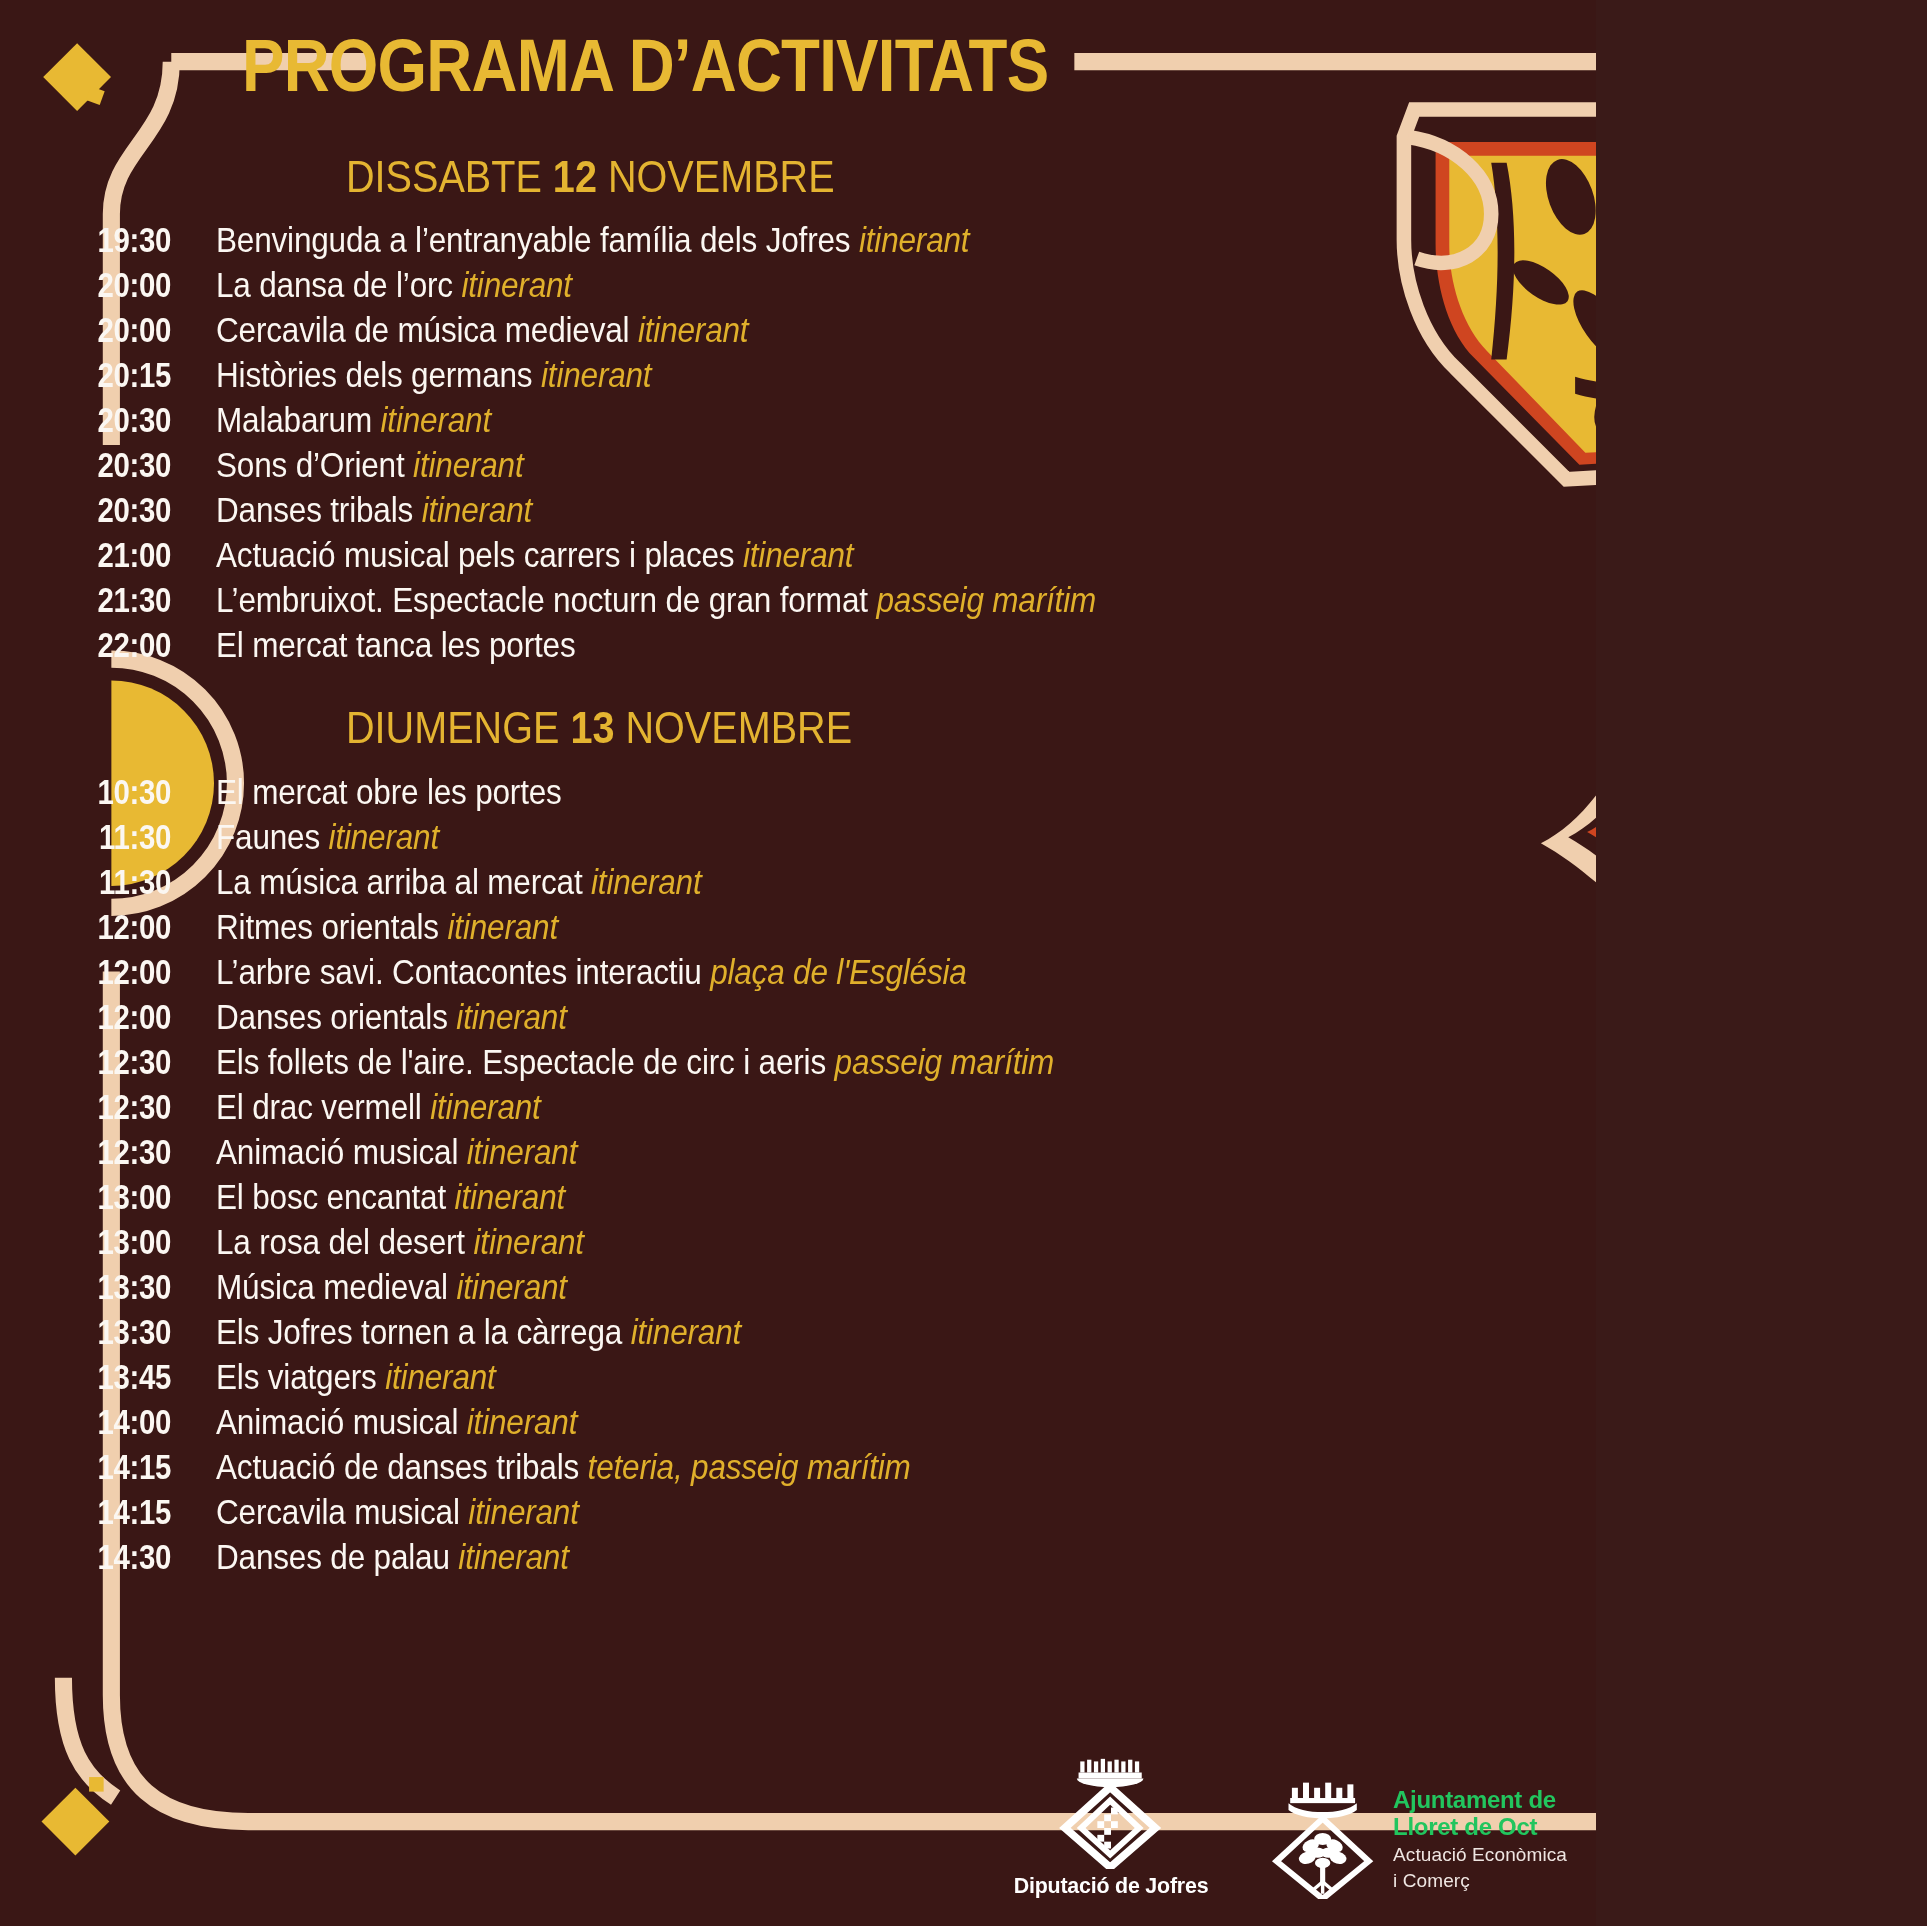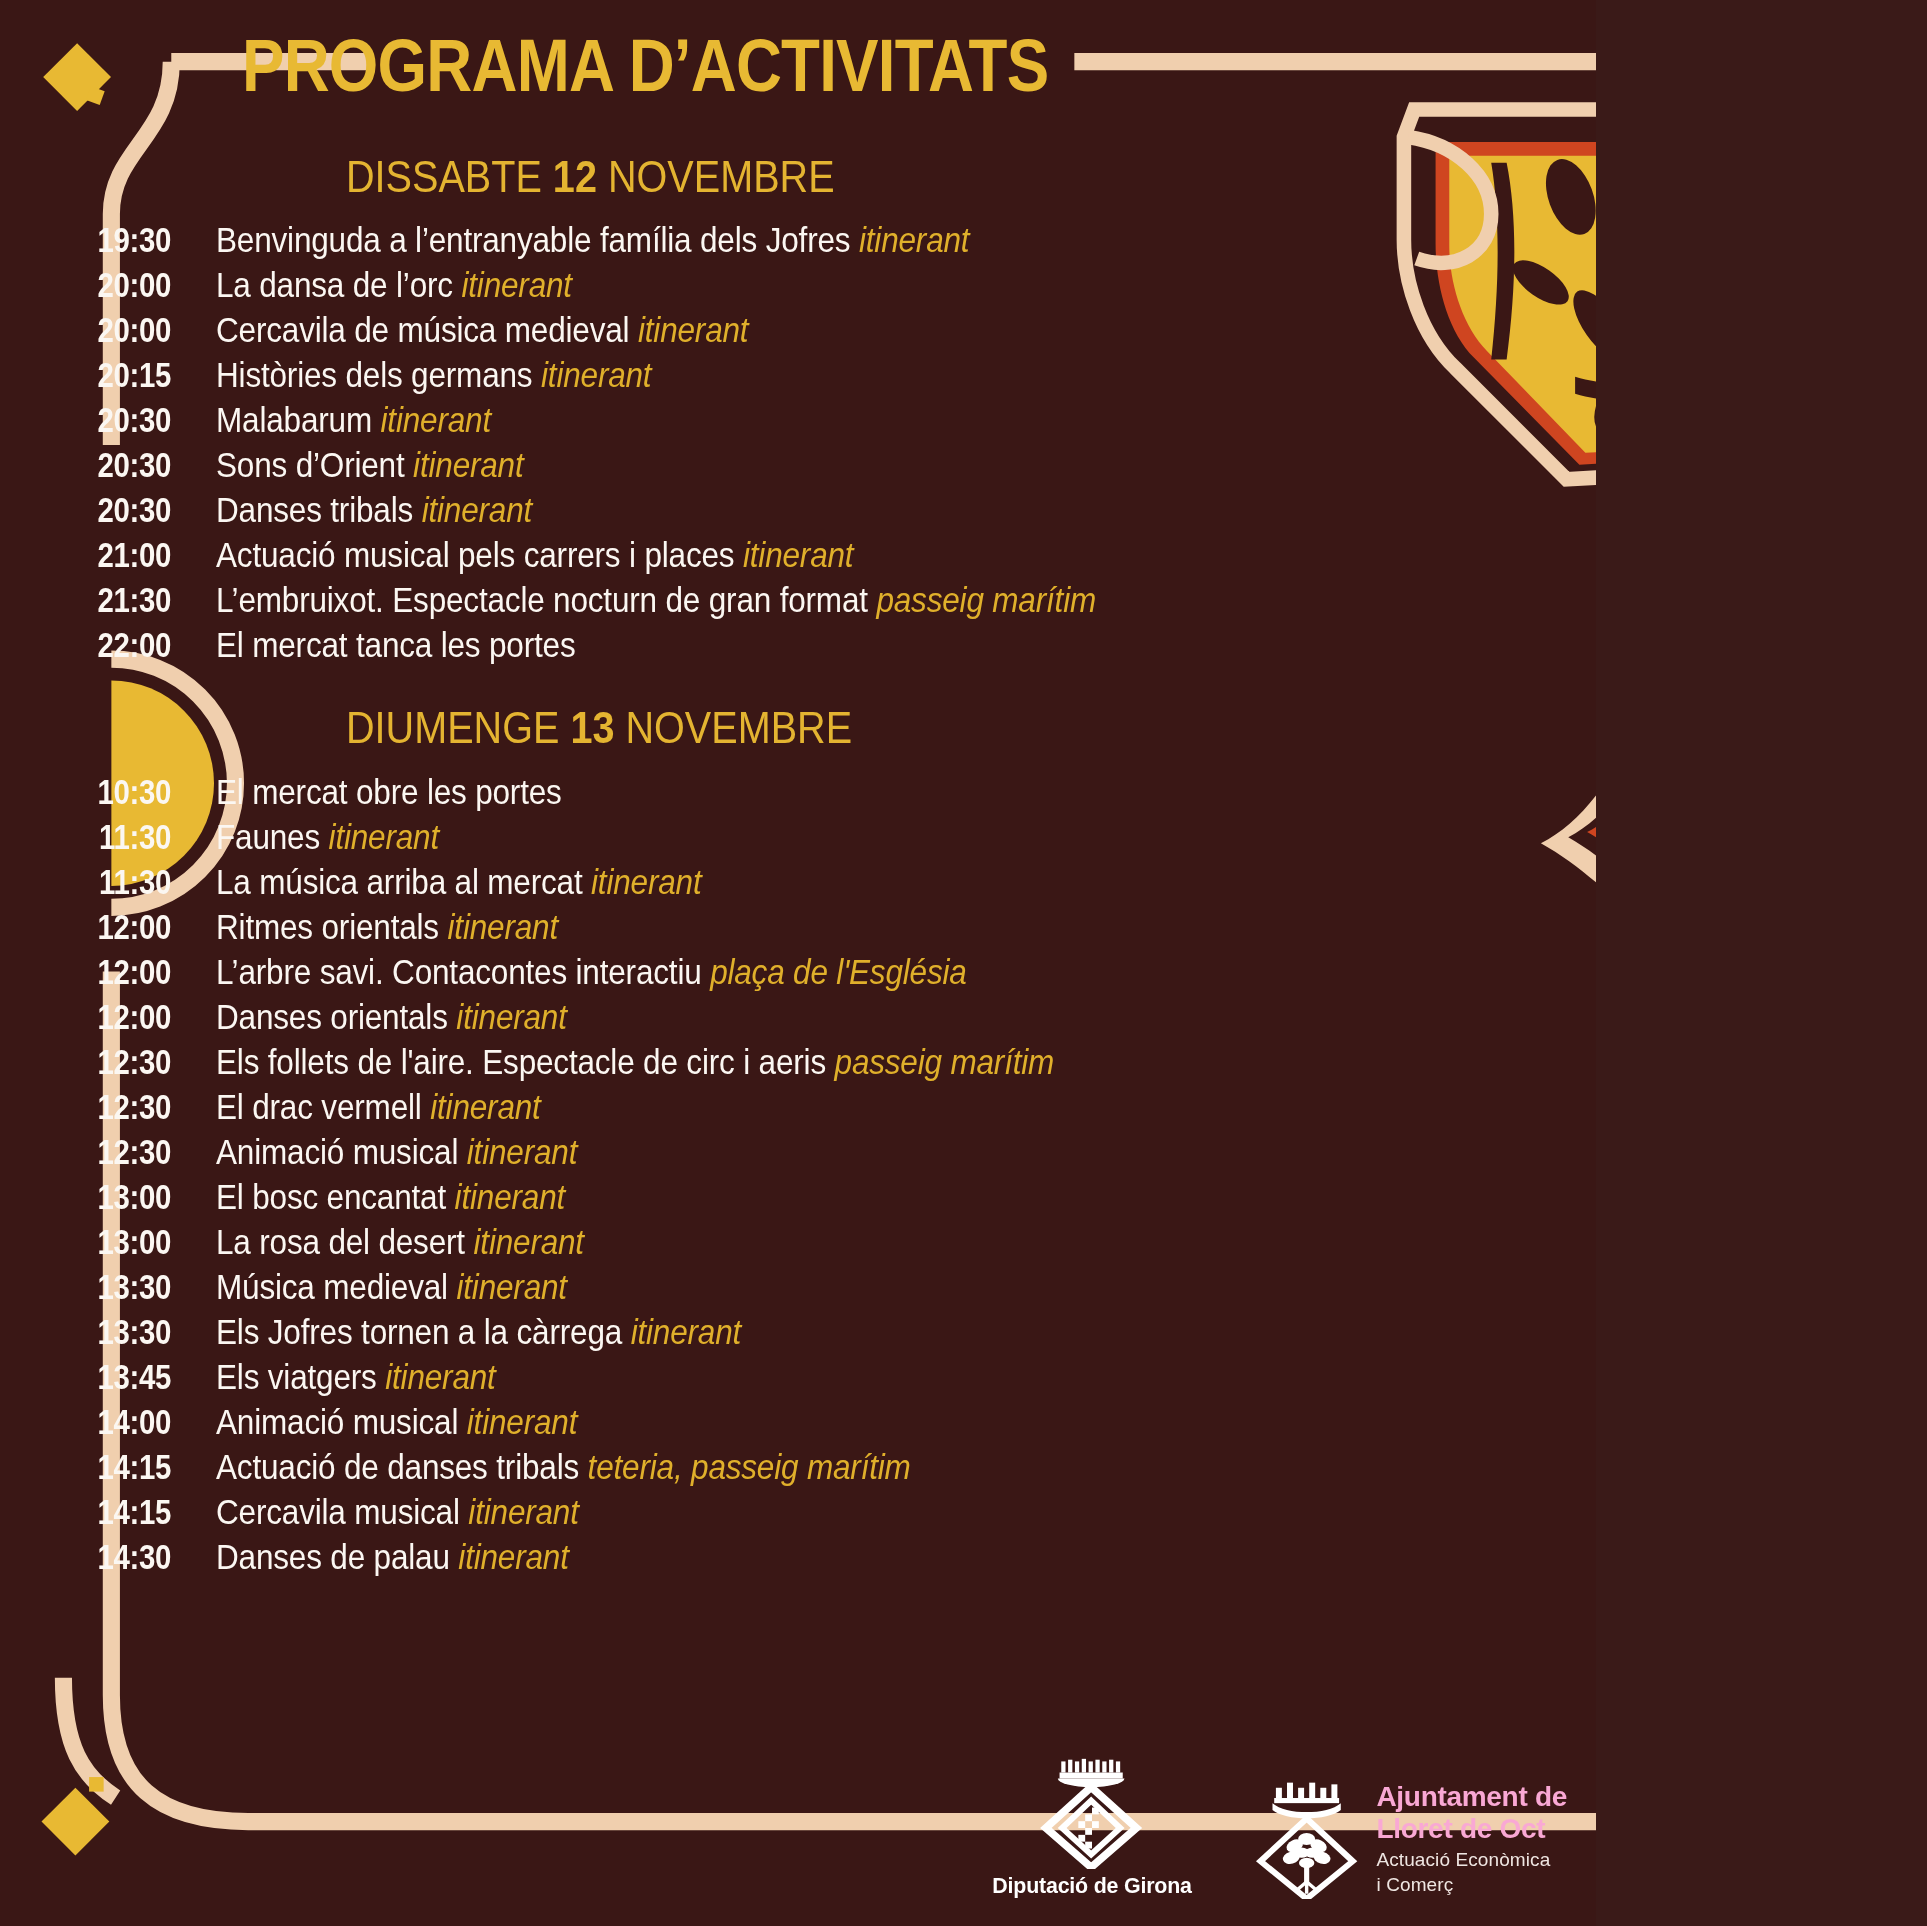--- a/index.html
+++ b/index.html
@@ -114,22 +114,22 @@
     margin-top: 5.1px;
     letter-spacing: -0.2px;
   }
   .logo-lloret {
     display: flex;
     align-items: center;
     gap: 13.7px;
   }
   .logo-lloret .txt { display: flex; flex-direction: column; }
   .logo-lloret .l1 {
-    color: #f9a8d4;
-    font-size: 28px;
+    color: #22c55e;
+    font-size: 24px;
     font-weight: bold;
     line-height: 1.14;
     letter-spacing: -0.3px;
   }
   .logo-lloret .l2 {
     color: #efe6e2;
     font-size: 19px;
     font-weight: 300;
     line-height: 1.18;
     margin-top: 3.4px;
@@ -396,21 +396,21 @@
         <g fill="#ffffff">
           <rect x="62" y="66" width="8" height="8"></rect>
             <rect x="70" y="74" width="8" height="8"></rect>
           <rect x="62" y="82" width="8" height="8"></rect>
             <rect x="54" y="74" width="8" height="8"></rect>
           <rect x="70" y="58" width="8" height="8"></rect>
             <rect x="54" y="90" width="8" height="8"></rect>
           <rect x="62" y="98" width="8" height="8"></rect>
         </g>
       </svg>
-      <div class="cap">Diputació de Girona</div>
+      <div class="cap">Diputació de Jofres</div>
     </div>
 
     <div class="logo-lloret">
       <svg width="111" height="120" viewBox="0 0 130 140">
         <g fill="#ffffff">
           <rect x="28" y="10" width="7" height="12"></rect>
             <rect x="41" y="4" width="7" height="18"></rect>
           <rect x="54" y="10" width="7" height="12"></rect>
             <rect x="67" y="4" width="7" height="18"></rect>
           <rect x="80" y="10" width="7" height="12"></rect>

